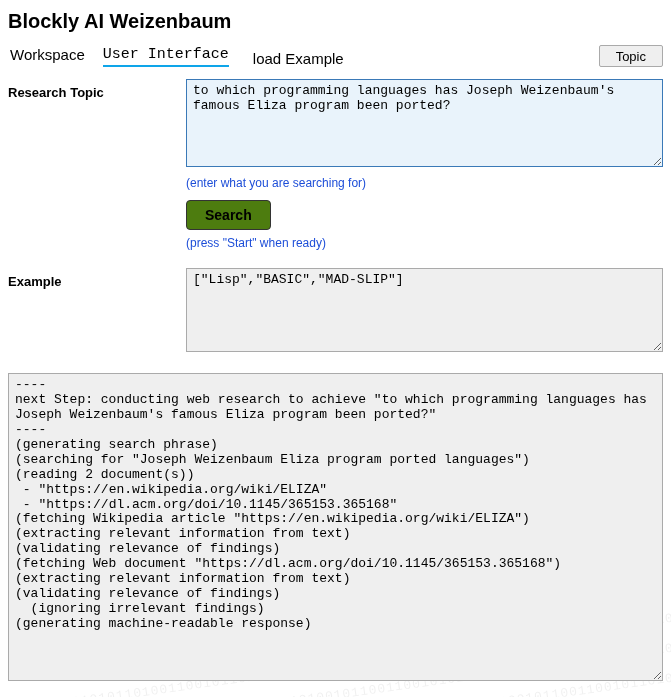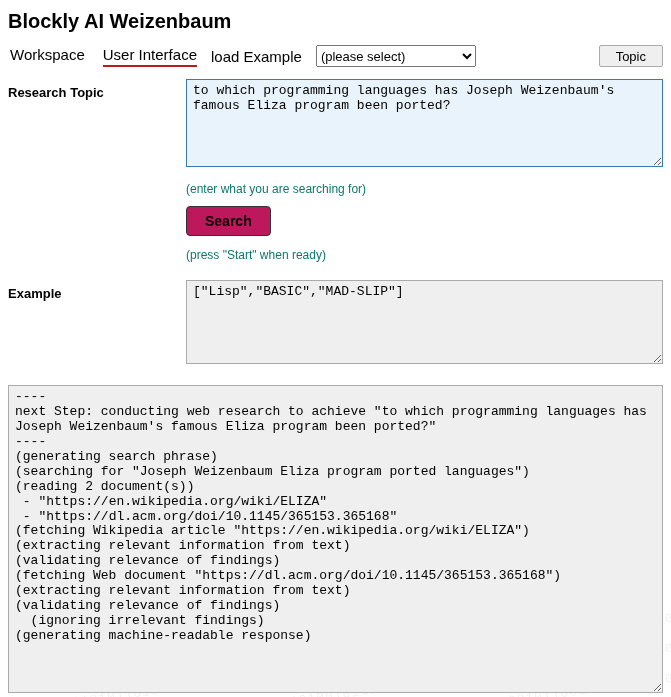--- a/index.html
+++ b/index.html
@@ -41,38 +41,39 @@
 
   h1.page-title {
     font-size: 20px;
     font-weight: bold;
     margin: 4px 0 8px 0;
   }
 
   
   .toolbar {
     display: flex;
-    align-items: center;
+    align-items: flex-end;
     gap: 14px;
     padding: 4px 0 10px 0;
     font-size: 15px;
   }
   .tabgroup {
     display: flex;
     gap: 18px;
     margin-left: 2px;
   }
   .tab {
     cursor: pointer;
     padding-bottom: 2px;
   }
   .tab.active {
-    border-bottom: 2px solid #b91c1c;
-  }
-  .load-label { }
+    border-bottom: 2px solid #0ea5e9;
+    font-family: Liberation Mono, monospace;
+  }
+  .load-label { margin-left: 10px; }
   select.example-select {
     font-size: 13px;
     width: 160px;
     height: 22px;
   }
   .toolbar-flex { flex: 1; }
   button.tb-btn {
     font-size: 13px;
     padding: 1px 16px;
     background: #efefef;
@@ -112,31 +113,31 @@
     white-space: pre-wrap;
     word-wrap: break-word;
   }
   textarea.topic {
     height: 88px;
     background: #e9f3fb;
     border: 1px solid #3a79b7;
   }
   .hint {
     font-size: 12px;
-    color: #0f766e;
-    margin-top: 12px;
+    color: #1d4ed8;
+    margin-top: 6px;
   }
   .search-row {
     margin-top: 10px;
   }
   button.search-btn {
     font-size: 14px;
     font-weight: bold;
     padding: 6px 18px;
-    background: #be185d;
+    background: #4d7c0f;
     border: 1px solid #333;
     border-radius: 4px;
     cursor: pointer;
   }
 
   textarea.response {
     height: 84px;
     background: #efefef;
     border: 1px solid #aaa;
   }
@@ -188,23 +189,20 @@
 
 <div class="content">
   <h1 class="page-title">Blockly AI Weizenbaum</h1>
 
   <div class="toolbar">
     <div class="tabgroup">
       <span class="tab">Workspace</span>
       <span class="tab active">User Interface</span>
     </div>
     <span class="load-label">load Example</span>
-    <select class="example-select">
-      <option>(please select)</option>
-    </select>
     <div class="toolbar-flex"></div>
     <button class="tb-btn">Topic</button>
   </div>
 
   <div class="form-area">
 
     <div class="row">
       <div class="row-label">Research Topic</div>
       <div class="row-field">
         <textarea class="topic" style="">to which programming languages has Joseph Weizenbaum's famous Eliza program been ported?</textarea>

